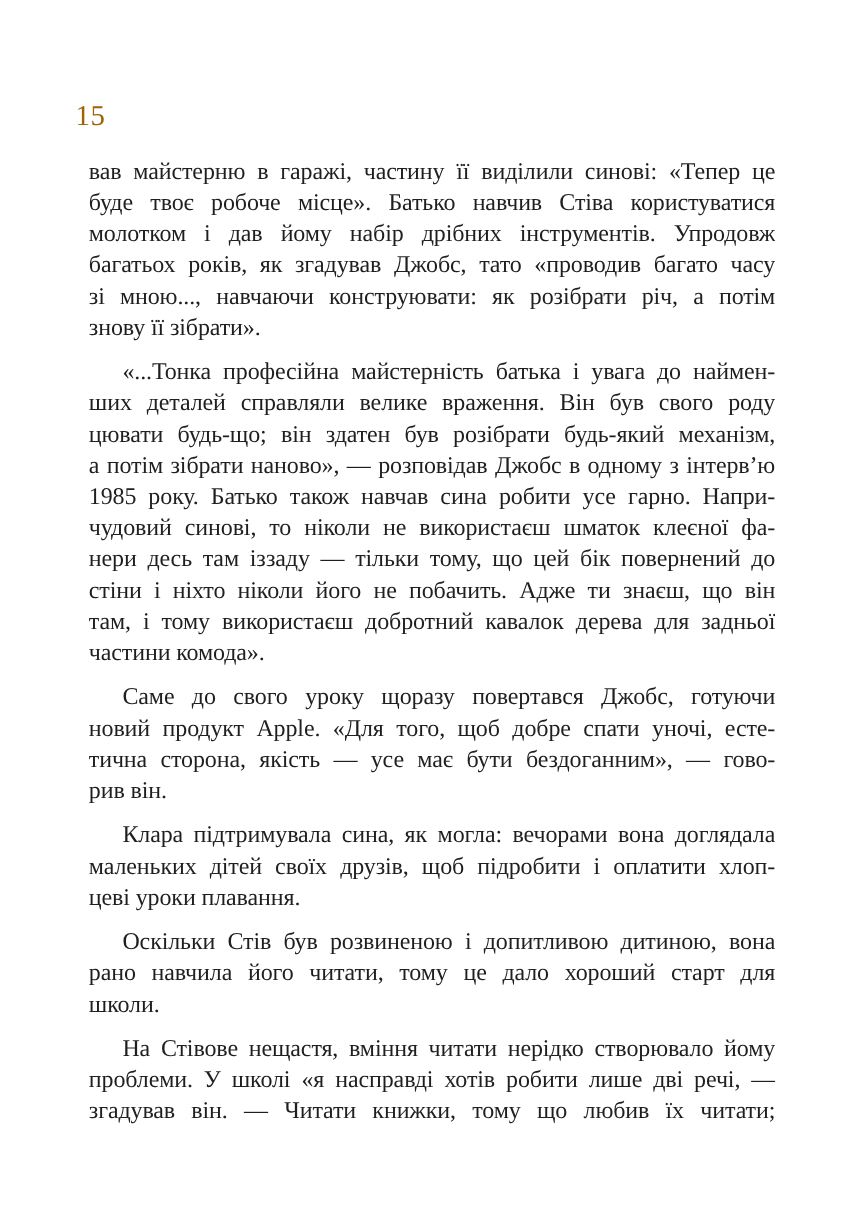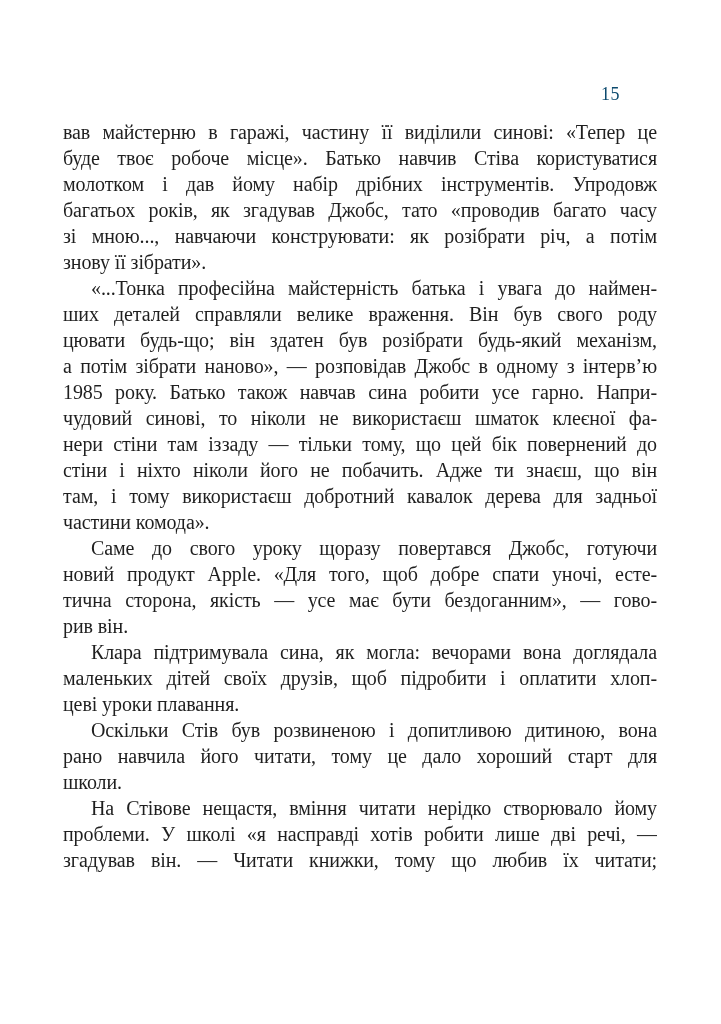--- a/index.html
+++ b/index.html
@@ -13,35 +13,34 @@
     position: absolute;
     left: 0; top: 0;
     width: 721px; height: 1024px;
     background: #ffffff;
     color: #1f1f1f;
   }
   .page-number {
     position: absolute;
     top: 84px; left: 63px;
     width: 557px;            
-    text-align: right;
-    font-size: 18px;
+    font-size: 24px;
     letter-spacing: 0.5px;
-    color: #0c4a6e;
+    color: #a16207;
   }
   .text-block {
     position: absolute;
     top: 119px; left: 63px;
     width: 594px;
     font-size: 20px;
     line-height: 26px;
     letter-spacing: -0.1px;
     color: #1f1f1f;
   }
-  .para { margin: 0; }
+  .para { margin: 11px; }
   .line {
     height: 26px;
     overflow: hidden;
     text-align: justify;
     text-align-last: justify;
   }
   .line.last {
     text-align-last: left;
   }
   .para.indent .line:first-child {
@@ -62,21 +61,21 @@
         <div class="line">зі мною..., навчаючи конструювати: як розібрати річ, а потім</div>
         <div class="line last">знову її зібрати».</div>
       </div>
       <div class="para indent">
         <div class="line">«...Тонка професійна майстерність батька і увага до наймен-</div>
         <div class="line">ших деталей справляли велике враження. Він був свого роду</div>
         <div class="line">цювати будь-що; він здатен був розібрати будь-який механізм,</div>
         <div class="line">а потім зібрати наново», — розповідав Джобс в одному з інтерв’ю</div>
         <div class="line">1985 року. Батько також навчав сина робити усе гарно. Напри-</div>
         <div class="line">чудовий синові, то ніколи не використаєш шматок клеєної фа-</div>
-        <div class="line">нери стіни там іззаду — тільки тому, що цей бік повернений до</div>
+        <div class="line">нери десь там іззаду — тільки тому, що цей бік повернений до</div>
         <div class="line">стіни і ніхто ніколи його не побачить. Адже ти знаєш, що він</div>
         <div class="line">там, і тому використаєш добротний кавалок дерева для задньої</div>
         <div class="line last">частини комода».</div>
       </div>
       <div class="para indent">
         <div class="line">Саме до свого уроку щоразу повертався Джобс, готуючи</div>
         <div class="line">новий продукт Apple. «Для того, щоб добре спати уночі, есте-</div>
         <div class="line">тична сторона, якість — усе має бути бездоганним», — гово-</div>
         <div class="line last">рив він.</div>
       </div>

